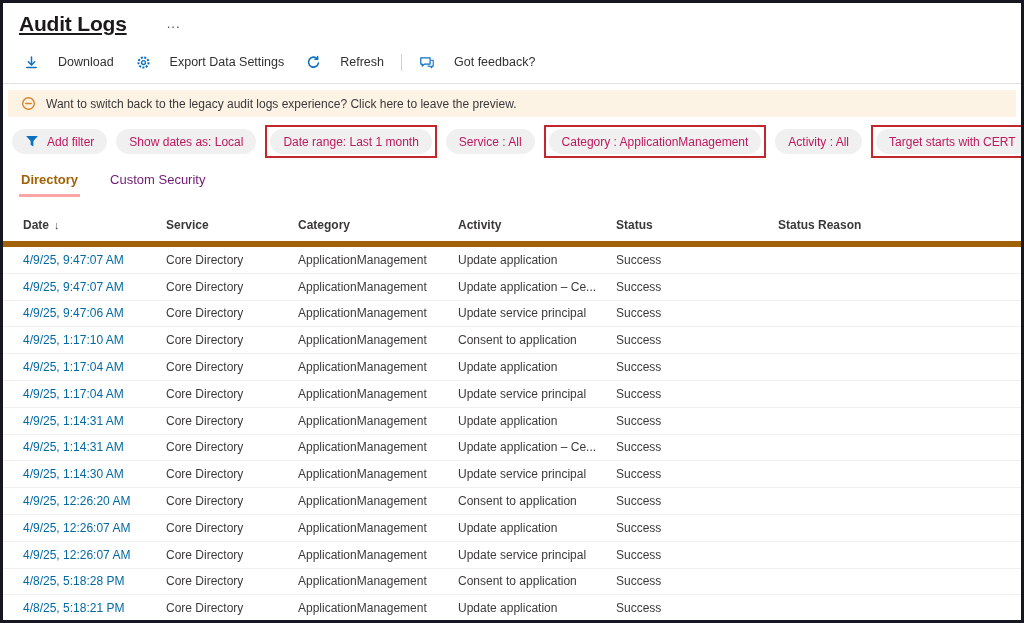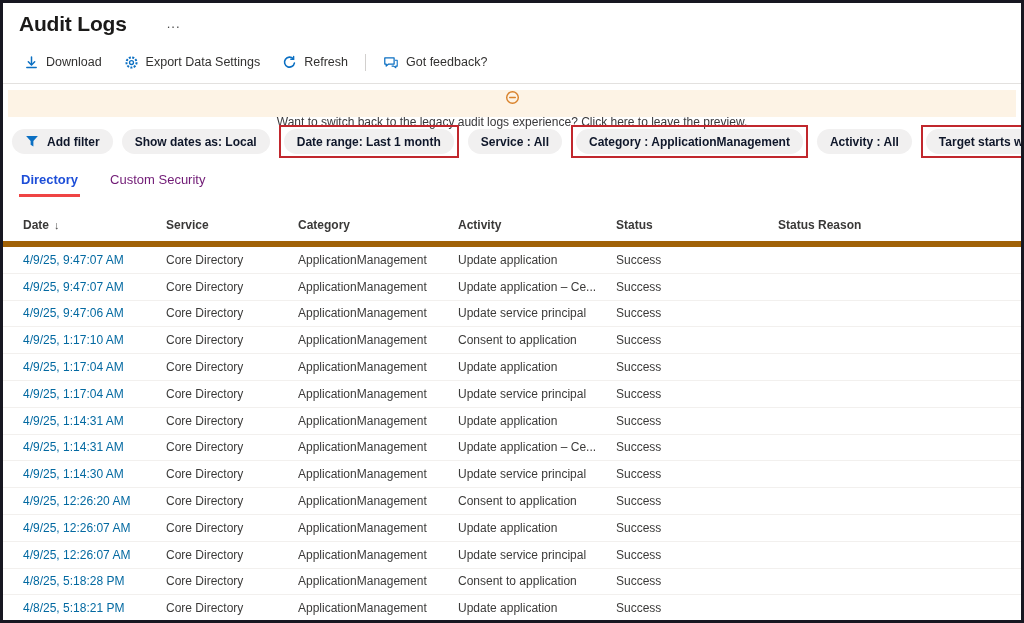--- a/index.html
+++ b/index.html
@@ -8,44 +8,44 @@
     font-family:"Liberation Sans", sans-serif;
     background:#ffffff;
     border:3px solid #171721;
     overflow:hidden;
     color:#323130;
   }
   .icon { display:inline-flex; align-items:center; justify-content:center; flex:0 0 auto; }
 
   
   .page-header { display:flex; align-items:center; padding:9px 16px 0 16px; gap:36px; }
-  .page-title { font-size:21px; font-weight:700; color:#1b1a19; letter-spacing:-0.2px; }
+  .page-title { font-size:21px; font-weight:700; color:#1b1a19; letter-spacing:-0.2px;text-decoration:underline; }
   .more-btn { font-size:13px; color:#4a4a4a; letter-spacing:1px; cursor:pointer; padding:0 4px; line-height:10px; }
 
   
   .toolbar { display:flex; align-items:center; margin-top:11px; padding:0 10px; height:30px; }
-  .tb-item { display:flex; align-items:center; gap:7px; padding:5px 11px; font-size:12.5px; color:#323130; cursor:pointer; border-radius:2px; }
+  .tb-item { display:flex; align-items:center; gap:19px; padding:5px 11px; font-size:12.5px; color:#323130; cursor:pointer; border-radius:2px; }
   .tb-item .icon { color:#0b6fc2; }
   .tb-divider { width:1px; height:17px; background:#d2d0ce; margin:0 6px; }
   .chev { margin-left:2px; color:#323130; }
   .toolbar-sep { border-bottom:1px solid #e3e1df; margin-top:6px; }
 
   
-  .banner { margin:6px 5px 0 5px; height:27px; background:#fdf3e5; display:flex; align-items:center; gap:10px; padding:0 13px;flex-direction:column; }
+  .banner { margin:6px 5px 0 5px; height:27px; background:#fdf3e5; display:flex; align-items:center; gap:10px; padding:0 13px; }
   .banner-text { font-size:12px; color:#39383a; }
 
   
   .filterbar { display:flex; align-items:center; margin:8px 0 0 9px; gap:9px; }
-  .pill { display:flex; align-items:center; gap:8px; height:25px; padding:0 13px; background:#f1f0f0; border-radius:13px; font-size:12px; color:#0f172a; white-space:nowrap; cursor:pointer;font-weight:bold; }
+  .pill { display:flex; align-items:center; gap:8px; height:25px; padding:0 13px; background:#f1f0f0; border-radius:13px; font-size:12px; color:#be185d; white-space:nowrap; cursor:pointer; }
   .hl-box { border:2px solid #c1272d; padding:2px 3px; display:flex; align-items:center; }
 
   
   .tabs { display:flex; gap:28px; margin:10px 0 0 16px; }
   .tab { font-size:13px; color:#701a75; padding:4px 2px 7px 2px; cursor:pointer; border-bottom:3px solid transparent; }
-  .tab.selected { font-weight:700; color:#1d4ed8; border-bottom:3px solid #ef4444; }
+  .tab.selected { font-weight:700; color:#a16207; border-bottom:3px solid #fca5a5; }
 
   
   .grid-row { display:grid; grid-template-columns:143px 132px 160px 158px 162px 1fr; align-items:center; padding-left:20px; padding-right:6px; }
   .thead { margin-top:21px; padding-bottom:9px; border-bottom:6px solid #a16207; }
   .th { font-size:12px; font-weight:700; color:#3a3938; display:flex; align-items:center; gap:5px; cursor:pointer; }
   .sort-arrow { font-size:11px; color:#4a4948; }
   .trow { height:26.8px; border-bottom:1px solid #f2f0ee; font-size:12px; color:#3c3b3a; cursor:pointer; }
   .trow .cell { overflow:hidden; text-overflow:ellipsis; white-space:nowrap; padding-right:12px; }
   .cell.date { color:#0369a1; }
 </style>

